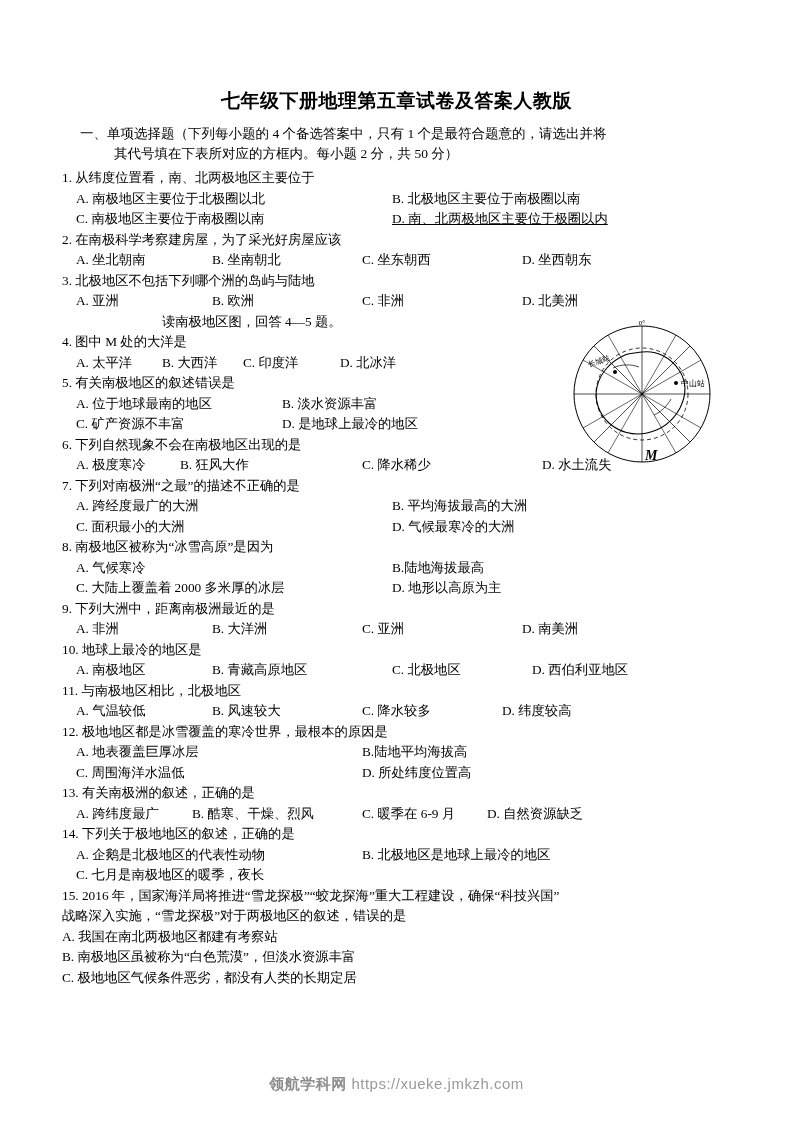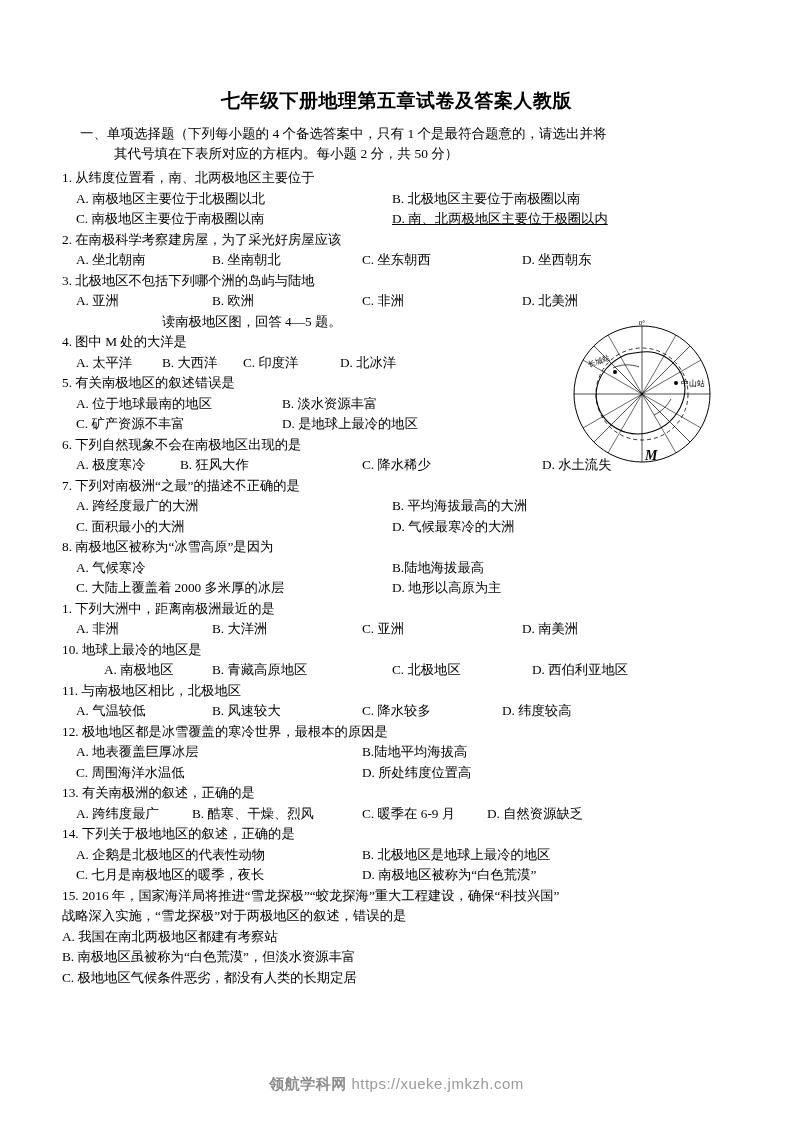--- a/index.html
+++ b/index.html
@@ -177,31 +177,31 @@
   <div class="q">8. 南极地区被称为“冰雪高原”是因为</div>
   <div class="opts">
     <span class="opt" style="left:14px;">A. 气候寒冷</span>
     <span class="opt" style="left:330px;">B.陆地海拔最高</span>
   </div>
   <div class="opts">
     <span class="opt" style="left:14px;">C. 大陆上覆盖着 2000 多米厚的冰层</span>
     <span class="opt" style="left:330px;">D. 地形以高原为主</span>
   </div>
 
-  <div class="q">1. 下列大洲中，距离南极洲最近的是</div>
+  <div class="q">9. 下列大洲中，距离南极洲最近的是</div>
   <div class="opts">
     <span class="opt" style="left:14px;">A. 非洲</span>
     <span class="opt" style="left:150px;">B. 大洋洲</span>
     <span class="opt" style="left:300px;">C. 亚洲</span>
     <span class="opt" style="left:460px;">D. 南美洲</span>
   </div>
 
   <div class="q">10. 地球上最冷的地区是</div>
   <div class="opts">
-    <span class="opt" style="left:14px;margin-left:28px;">A. 南极地区</span>
+    <span class="opt" style="left:14px;">A. 南极地区</span>
     <span class="opt" style="left:150px;">B. 青藏高原地区</span>
     <span class="opt" style="left:330px;">C. 北极地区</span>
     <span class="opt" style="left:470px;">D. 西伯利亚地区</span>
   </div>
 
   <div class="q">11. 与南极地区相比，北极地区</div>
   <div class="opts">
     <span class="opt" style="left:14px;">A. 气温较低</span>
     <span class="opt" style="left:150px;font-family:Liberation Serif, serif;">B. 风速较大</span>
     <span class="opt" style="left:300px;">C. 降水较多</span>
@@ -226,21 +226,20 @@
     <span class="opt" style="left:425px;">D. 自然资源缺乏</span>
   </div>
 
   <div class="q">14. 下列关于极地地区的叙述，正确的是</div>
   <div class="opts">
     <span class="opt" style="left:14px;">A. 企鹅是北极地区的代表性动物</span>
     <span class="opt" style="left:300px;">B. 北极地区是地球上最冷的地区</span>
   </div>
   <div class="opts">
     <span class="opt" style="left:14px;">C. 七月是南极地区的暖季，夜长</span>
-    <span class="opt" style="left:300px;">D. 南极地区被称为“白色荒漠”</span>
   </div>
 
   <div class="q">15. 2016 年，国家海洋局将推进“雪龙探极”“蛟龙探海”重大工程建设，确保“科技兴国”</div>
   <div class="q">战略深入实施，“雪龙探极”对于两极地区的叙述，错误的是</div>
   <div class="q">A. 我国在南北两极地区都建有考察站</div>
   <div class="q">B. 南极地区虽被称为“白色荒漠”，但淡水资源丰富</div>
   <div class="q">C. 极地地区气候条件恶劣，都没有人类的长期定居</div>
 
   <div class="figure">
     <svg width="178" height="152" viewBox="0 0 178 152">

